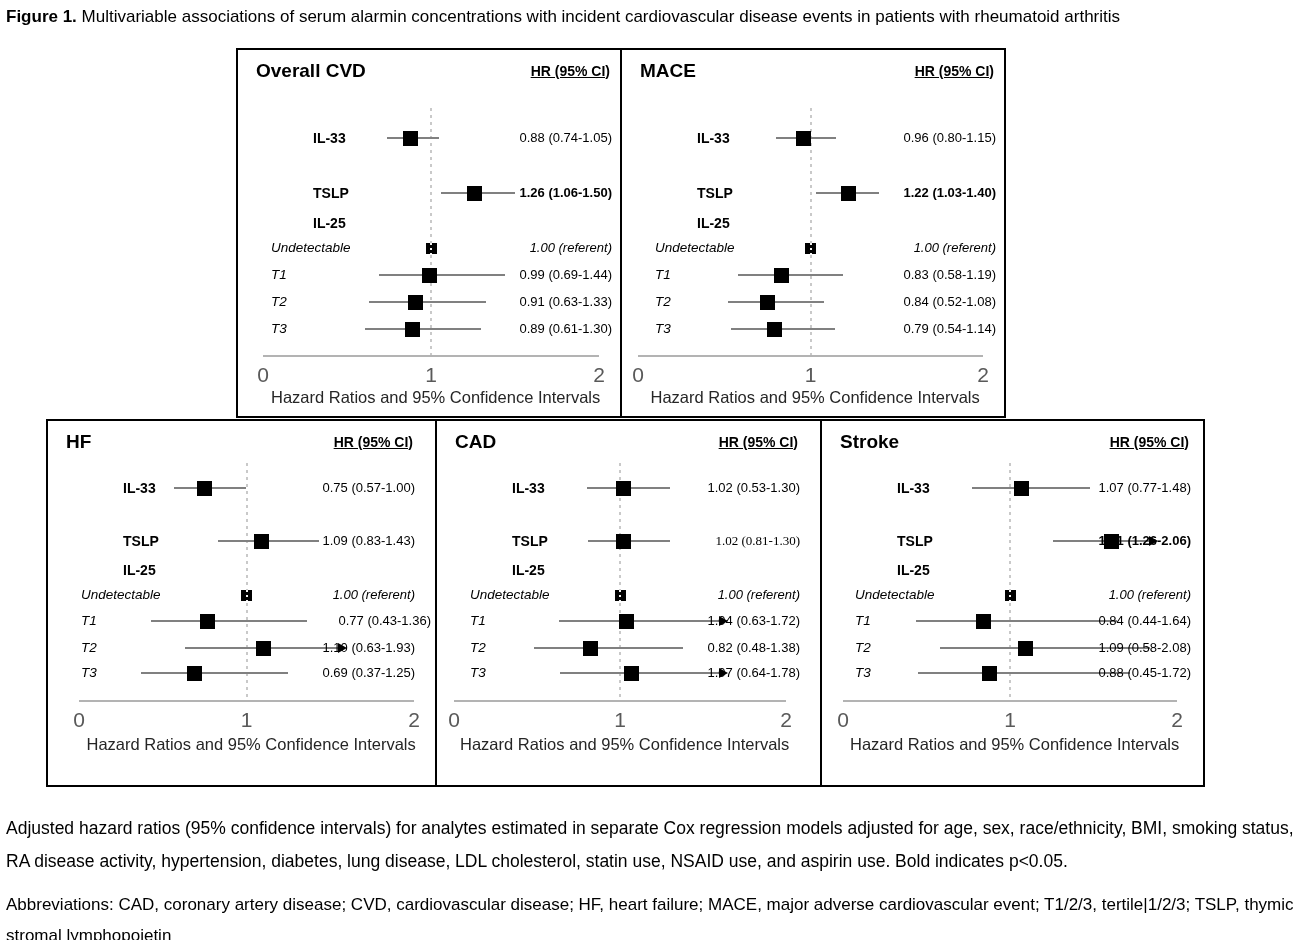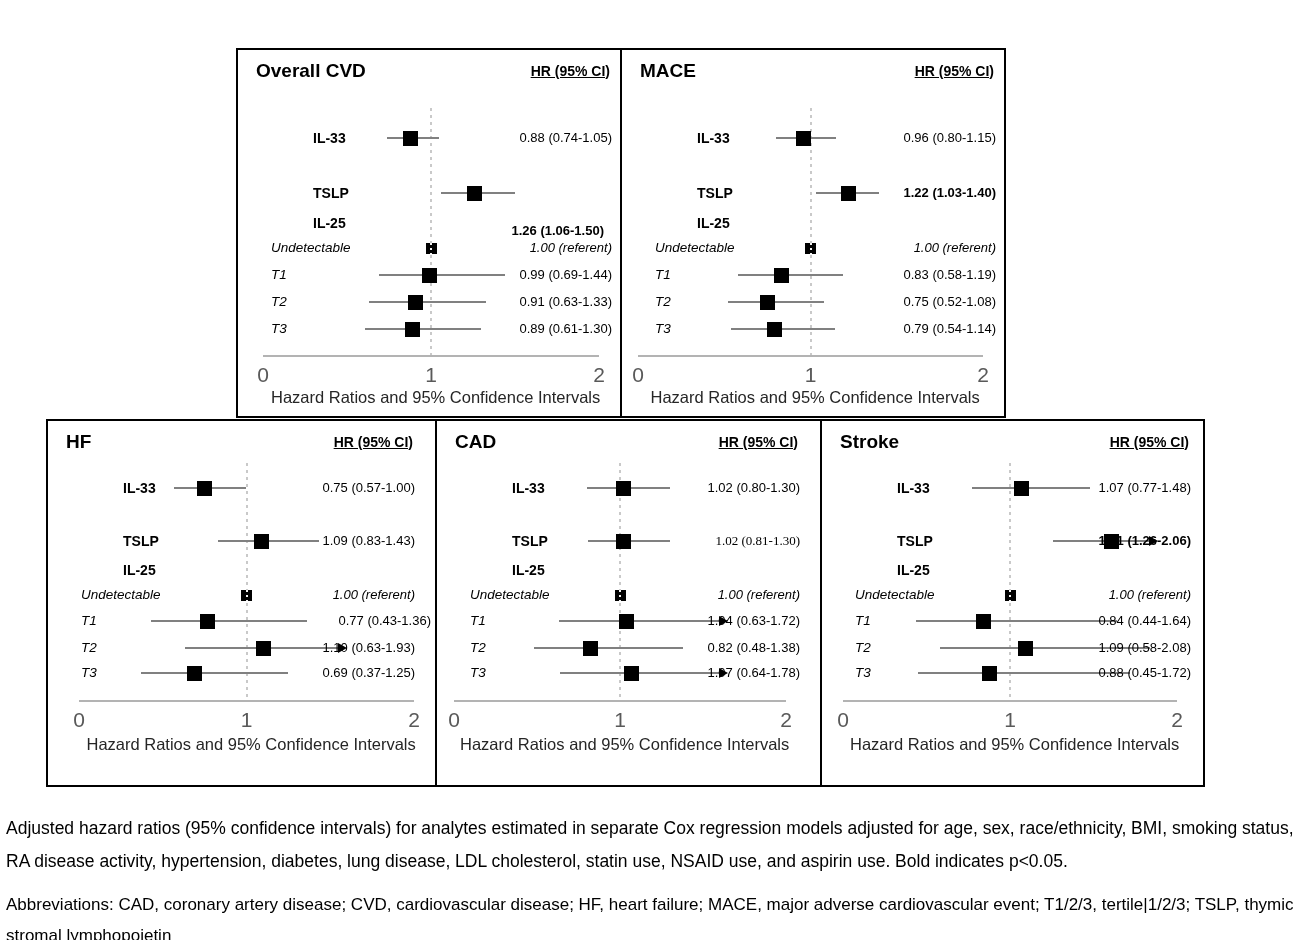--- a/index.html
+++ b/index.html
@@ -28,39 +28,42 @@
   .hr-value.bold{font-weight:bold;}
   .hr-value.italic{font-style:italic;}
   .caption{position:absolute;left:6px;width:1296px;font-size:17.5px;line-height:33px;color:#000;}
   #footnote{top:812px;}
   #abbrev{top:889px;font-size:17px;line-height:31px;}
 </style>
 </head>
 <body>
 
 <div id="page">
+  <div id="figure-title">
+    <span class="bold">Figure 1.</span><span> Multivariable associations of serum alarmin concentrations with incident cardiovascular disease events in patients with rheumatoid arthritis</span>
+  </div>
 
   <div id="figure-area">
       <div class="panel" style="left: 236px; top: 48px; width: 386px; height: 370px;">
         <div class="panel-title">Overall CVD</div>
         <div class="hr-header" style="right: 10px;">HR (95% CI)</div>
         <div class="ref-line" style="left: 192px; top: 58px; height: 247px;"></div>
         <div class="axis-line" style="left: 25px; top: 305px; width: 336px; background: rgb(179, 179, 179);"></div>
         <div class="tick" style="left: 3px; top: 313px; color: rgb(89, 89, 89);">0</div>
         <div class="tick" style="left: 171px; top: 313px; color: rgb(89, 89, 89);">1</div>
         <div class="tick" style="left: 339px; top: 313px; color: rgb(89, 89, 89);">2</div>
         <div class="xlabel" style="left: 33px; top: 338px; width: 320px;">Hazard Ratios and 95% Confidence Intervals</div>
         <div class="row-label bold" style="top: 80px;">IL-33</div>
         <div class="ci-line" style="left: 149.32px; top: 87px; width: 52.08px; background: rgb(128, 128, 128);"></div>
         <div class="marker" style="left: 165.34px; top: 80.5px; width: 15px; height: 15px;"></div>
         <div class="hr-value" style="right: 8px; top: 80px;">0.88 (0.74-1.05)</div>
         <div class="row-label bold" style="top: 135px;">TSLP</div>
         <div class="ci-line" style="left: 203.08px; top: 142px; width: 73.92px; background: rgb(128, 128, 128);"></div>
         <div class="marker" style="left: 229.18px; top: 135.5px; width: 15px; height: 15px;"></div>
-        <div class="hr-value bold" style="right: 16px; top: 135px; margin-top: 38px;">1.26 (1.06-1.50)</div>
+        <div class="hr-value bold" style="right: 8px; top: 135px;">1.26 (1.06-1.50)</div>
         <div class="row-label bold" style="top: 165px;">IL-25</div>
         <div class="row-label italic" style="top: 190px;">Undetectable</div>
         <div class="marker" style="left: 187.5px; top: 192.5px; width: 11px; height: 11px;">
           <div class="ref-dots"></div>
         </div>
         <div class="hr-value italic" style="right: 8px; top: 190px;">1.00 (referent)</div>
         <div class="row-label italic" style="top: 217px;">T1</div>
         <div class="ci-line" style="left: 140.92px; top: 224px; width: 126px; background: rgb(128, 128, 128);"></div>
         <div class="marker" style="left: 183.82px; top: 217.5px; width: 15px; height: 15px;"></div>
         <div class="hr-value" style="right: 8px; top: 217px;">0.99 (0.69-1.44)</div>
@@ -96,21 +99,21 @@
           <div class="ref-dots"></div>
         </div>
         <div class="hr-value italic" style="right: 8px; top: 190px;">1.00 (referent)</div>
         <div class="row-label italic" style="top: 217px;">T1</div>
         <div class="ci-line" style="left: 116.05px; top: 224px; width: 105.225px; background: rgb(128, 128, 128);"></div>
         <div class="marker" style="left: 151.675px; top: 217.5px; width: 15px; height: 15px;"></div>
         <div class="hr-value" style="right: 8px; top: 217px;">0.83 (0.58-1.19)</div>
         <div class="row-label italic" style="top: 244px;">T2</div>
         <div class="ci-line" style="left: 105.7px; top: 251px; width: 96.6px; background: rgb(128, 128, 128);"></div>
         <div class="marker" style="left: 137.875px; top: 244.5px; width: 15px; height: 15px;"></div>
-        <div class="hr-value" style="right: 8px; top: 244px;">0.75 (0.52-1.08)</div>
+        <div class="hr-value" style="right: 8px; top: 244px;">0.84 (0.52-1.08)</div>
         <div class="row-label italic" style="top: 271px;">T3</div>
         <div class="ci-line" style="left: 109.15px; top: 278px; width: 103.5px; background: rgb(128, 128, 128);"></div>
         <div class="marker" style="left: 144.775px; top: 271.5px; width: 15px; height: 15px;"></div>
         <div class="hr-value" style="right: 8px; top: 271px;">0.79 (0.54-1.14)</div>
       </div>
       <div class="panel" style="left: 46px; top: 419px; width: 391px; height: 368px;">
         <div class="panel-title">HF</div>
         <div class="hr-header" style="right: 22px;">HR (95% CI)</div>
         <div class="ref-line" style="left: 197.5px; top: 42px; height: 237px;"></div>
         <div class="axis-line" style="left: 31px; top: 279px; width: 335px; background: rgb(179, 179, 179);"></div>
@@ -151,21 +154,21 @@
         <div class="hr-header" style="right: 22px;">HR (95% CI)</div>
         <div class="ref-line" style="left: 182px; top: 42px; height: 237px;"></div>
         <div class="axis-line" style="left: 17px; top: 279px; width: 332px; background: rgb(179, 179, 179);"></div>
         <div class="tick" style="left: -5px; top: 287px; color: rgb(89, 89, 89);">0</div>
         <div class="tick" style="left: 161px; top: 287px; color: rgb(89, 89, 89);">1</div>
         <div class="tick" style="left: 327px; top: 287px; color: rgb(89, 89, 89);">2</div>
         <div class="xlabel" style="left: 23px; top: 314px; width: 320px;">Hazard Ratios and 95% Confidence Intervals</div>
         <div class="row-label bold" style="top: 59px;">IL-33</div>
         <div class="ci-line" style="left: 149.8px; top: 66px; width: 83px; background: rgb(128, 128, 128);"></div>
         <div class="marker" style="left: 178.82px; top: 59.5px; width: 15px; height: 15px;"></div>
-        <div class="hr-value" style="right: 20px; top: 59px;">1.02 (0.80-1.30)</div>
+        <div class="hr-value" style="right: 20px; top: 59px;">1.02 (0.53-1.30)</div>
         <div class="row-label bold" style="top: 112px;">TSLP</div>
         <div class="ci-line" style="left: 151.46px; top: 119px; width: 81.34px; background: rgb(128, 128, 128);"></div>
         <div class="marker" style="left: 178.82px; top: 112.5px; width: 15px; height: 15px;"></div>
         <div class="hr-value" style="right: 20px; top: 112px; font-family: Liberation Serif, serif;">1.02 (0.81-1.30)</div>
         <div class="row-label bold" style="top: 141px;">IL-25</div>
         <div class="row-label italic" style="top: 166px;">Undetectable</div>
         <div class="marker" style="left: 177.5px; top: 168.5px; width: 11px; height: 11px;">
           <div class="ref-dots"></div>
         </div>
         <div class="hr-value italic" style="right: 20px; top: 166px;">1.00 (referent)</div>

